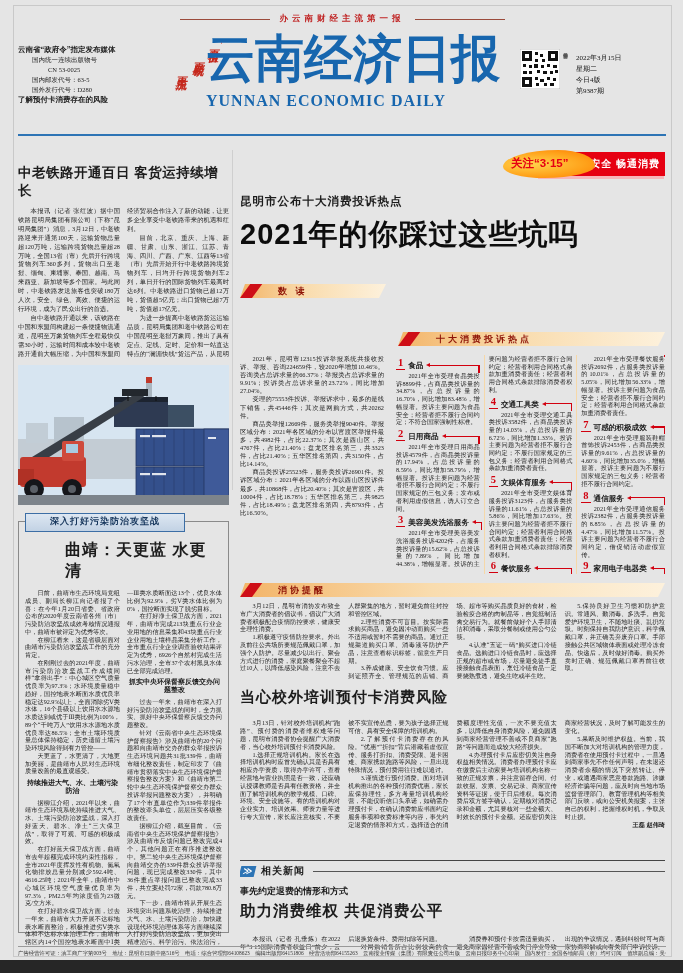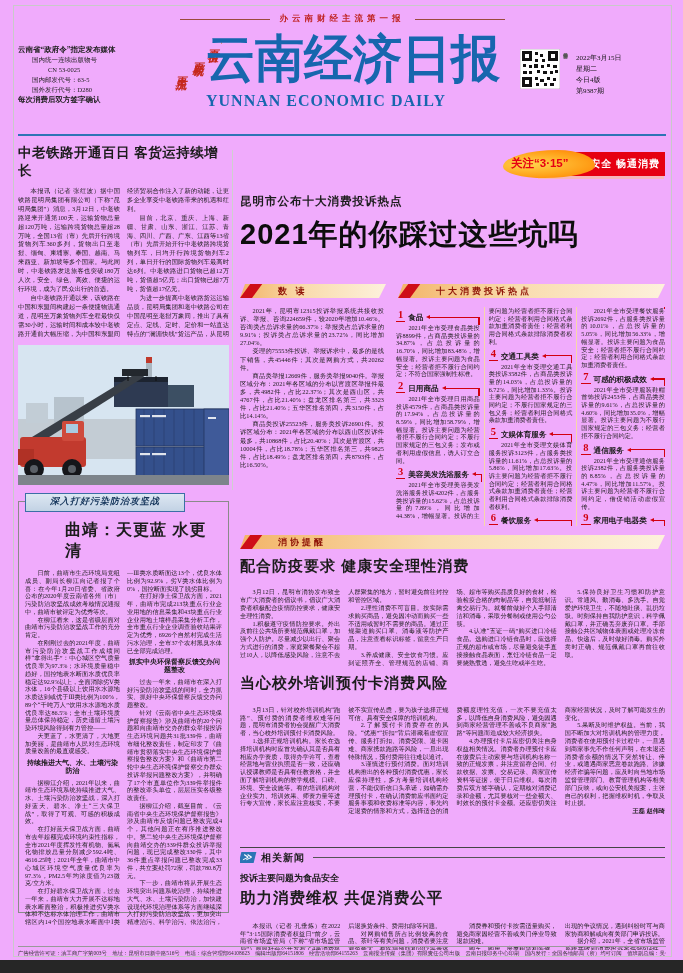--- a/index.html
+++ b/index.html
@@ -1,16 +1,16 @@
 <!DOCTYPE html>
 <html><head>
 <meta charset="utf-8">
 <style>
   html,body{margin:0;padding:0;background:#ffffff;}
-  .page{position:relative;width:683px;height:973px;background:#f0abfc;overflow:hidden;
+  .page{position:relative;width:683px;height:973px;background:#e5e5e5;overflow:hidden;
         font-family:"Liberation Serif","DejaVu Serif",serif;color:#1c1c1c;}
   .sheet-edge{position:absolute;left:13px;top:5px;right:11px;bottom:16px;border:1px solid #c9c9c9;}
   .bottom-bar{position:absolute;left:0;right:0;bottom:0;height:13px;background:#262626;}
 
   
   .header{position:absolute;left:18px;top:9px;width:648px;height:124px;}
   .tagline-row{display:flex;align-items:center;justify-content:center;gap:10px;margin-top:4px;}
   .tl-line{width:90px;height:1px;background:#9b4b3c;}
   .tagline{color:#c02424;font-size:8.5px;font-weight:bold;letter-spacing:4px;}
   .mast-left{position:absolute;left:0;top:36px;width:150px;font-size:6.5px;line-height:10px;color:#222;}
@@ -26,33 +26,33 @@
   .mast-title .cn{font-size:49px;font-weight:bold;color:#1766ae;letter-spacing:0px;line-height:56px;
                   font-family:"Liberation Serif","DejaVu Serif",serif;transform:scaleY(1.04);}
   .mast-title .en{margin-top:5px;font-size:16px;font-weight:bold;color:#1766ae;letter-spacing:1px;}
   .qr-wrap{position:absolute;left:502px;top:40px;display:flex;gap:2px;}
   .qr-cap{writing-mode:vertical-rl;font-size:4.5px;color:#555;line-height:6px;}
   .date-block{position:absolute;left:558px;top:44px;width:92px;font-size:7px;line-height:11px;color:#111;}
   .blue-rule{position:absolute;left:18px;top:134px;width:648px;height:2px;background:#2d74b5;}
 
   
   .vdivider{position:absolute;left:232px;top:150px;width:1px;height:340px;background:#cfcfcf;}
-  .left-col{position:absolute;left:18px;top:140px;width:211px;height:796px;overflow:hidden;}
+  .left-col{position:absolute;left:18px;top:160px;width:211px;height:796px;overflow:hidden;}
   .right-col{position:absolute;left:240px;top:150px;width:425px;height:800px;overflow:hidden;}
 
   
   .a1-head{font-size:13.5px;font-weight:bold;letter-spacing:0.5px;margin:4px 0 0;
            font-family:"Liberation Sans","DejaVu Sans",sans-serif;}
   .body-sm{font-size:6.3px;line-height:8.9px;text-align:justify;overflow:hidden;}
   .body-sm p{margin:0;text-indent:2em;}
   .a1-body{margin-top:7px;height:152px;column-count:2;column-gap:7px;}
   .photo{margin-top:6px;width:211px;height:140px;display:block;}
   .env-box{position:relative;margin-top:16px;border:1px solid #8a8a8a;padding:14px 6px 4px 6px;height:412px;box-sizing:border-box;}
   .campaign{position:absolute;left:6px;top:-9px;width:158px;height:17px;background:linear-gradient(180deg,#dde7f2,#c2d2e4);
-            border:1px solid #3c6ea5;color:#16365c;font-weight:bold;font-style:italic;font-size:9px;
+            border:1px solid #3c6ea5;color:#16365c;font-weight:bold;font-size:9px;
             line-height:15px;text-align:center;letter-spacing:1px;
             font-family:"Liberation Sans","DejaVu Sans",sans-serif;}
   .a2-head{font-size:16px;font-weight:bold;margin:4px 0 7px;letter-spacing:1px;
            font-family:"Liberation Sans","DejaVu Sans",sans-serif;padding-left:40px;}
   .a2-body{height:360px;column-count:2;column-gap:7px;font-size:6.2px;line-height:7.75px;}
   .a2-body .subhead{font-weight:bold;text-indent:0;text-align:center;font-size:7px;margin:4px 0;
                     font-family:"Liberation Sans","DejaVu Sans",sans-serif;}
 
   
   .intro-row{display:flex;}
@@ -74,21 +74,21 @@
 
   
   .ribbon{position:relative;height:14px;background:linear-gradient(90deg,#f3b468,#f9dcae 45%,#fdf1dc);
           clip-path:polygon(5px 0,100% 0,calc(100% - 7px) 100%,0 100%);}
   .ribbon::before{content:"";position:absolute;left:0;top:0;width:30px;height:14px;background:#ce0e17;
           clip-path:polygon(34% 0,74% 0,40% 100%,0 100%);}
   .ribbon .rl{position:absolute;left:38px;top:0;line-height:14px;font-size:9px;font-weight:bold;
           color:#8f1407;letter-spacing:3px;font-family:"Liberation Sans","DejaVu Sans",sans-serif;}
   .ribbon-row{display:flex;gap:12px;margin-top:29px;}
   .ribbon.r1{width:146px;}
-  .ribbon.r2{flex:1;}
+  .ribbon.r2{flex:1;margin-top:48px;}
 
   .content-row{display:flex;margin-top:9px;height:219px;}
   .shudu{width:144px;font-size:6.3px;line-height:8.1px;overflow:hidden;text-align:justify;}
   .shudu p{margin:0;text-indent:2em;}
   .hotspots{flex:1;margin-left:12px;column-count:3;column-gap:9px;column-rule:1px solid #f6d8a8;
             overflow:hidden;}
   .hs-head{display:flex;align-items:flex-end;margin:3px 0 2px;break-inside:avoid;}
   .hs-num{color:#d2000f;font-weight:bold;font-size:10.5px;line-height:10px;border-bottom:1.6px solid #d2000f;padding:0 2px 1px;}
   .hs-title{font-weight:bold;font-size:7.6px;margin-left:3px;line-height:9px;white-space:nowrap;
             font-family:Liberation Serif, serif;}
@@ -142,21 +142,21 @@
       <div class="tagline">办云南财经主流第一报</div>
       <div class="tl-line"></div>
     </div>
 
     <div class="mast-left">
       <div class="b">云南省“政府令”指定发布媒体</div>
       <div class="ind">国内统一连续出版物号</div>
       <div class="ind" style="padding-left:30px">CN 53-0025</div>
       <div class="ind">国内邮发代号：63-5</div>
       <div class="ind">国外发行代号：D280</div>
-      <div class="b">每次消费后双方签字确认</div>
+      <div class="b">了解预付卡消费存在的风险</div>
     </div>
 
     <div class="slogan">
       <span class="s1">更价值</span>
       <span class="s2">更新锐</span>
       <span class="s3">更主流</span>
     </div>
 
     <div class="mast-title">
       <div class="cn">云南经济日报</div>
@@ -427,21 +427,20 @@
 
         </div>
 
       </div>
     </div>
 
     <div class="ribbon reminder-ribbon">
       <span class="rl">消协提醒</span>
     </div>
 
-    <h2 class="rem-head">配合防疫要求 健康安全理性消费</h2>
     <div class="rem-body bodyA">
         <p class="para">3月12日，昆明市消协发布致全市广大消费者的倡议书，倡议广大消费者积极配合疫情防控要求，健康安全理性消费。</p>
         <p class="para">1.积极遵守疫情防控要求。外出及前往公共场所要规范佩戴口罩，加强个人防护。尽量减少以出行、聚会方式进行的消费，家庭聚餐聚会不超过10人，以降低感染风险，注意不去人群聚集的地方，暂时避免前往封控和管控区域。</p>
         <p class="para">2.理性消费不可盲目。按实际需求购买商品，避免因冲动而购买一些不适用或暂时不需要的商品。通过正规渠道购买口罩、消毒液等防护产品，注意查看标识标签，留意生产日期。</p>
         <p class="para">3.养成健康、安全饮食习惯。应到证照齐全、管理规范的店铺、商场、超市等购买品质良好的食材，检验检疫合格的肉制品等，自觉抵制活禽交易行为。就餐前做好个人手部清洁和消毒，采取分餐制或使用公勺公筷。</p>
         <p class="para">4.认准“五证一码”购买进口冷链食品。选购进口冷链食品时，应选择正规的超市或市场，尽量避免徒手直接接触食品表面，烹饪冷链食品一定要烧熟煮透，避免生吃或半生吃。</p>
         <p class="para">5.保持良好卫生习惯和防护意识。常通风、勤消毒、多洗手。自觉爱护环境卫生，不随地吐痰、乱扔垃圾。时刻保持自我防护意识，科学佩戴口罩，并正确丢弃废弃口罩。手部接触公共区域物体表面或处理冷冻食品、快递后，及时做好消毒。购买外卖时正确、规范佩戴口罩再前往收取。</p>
       </div>
 
     <h2 class="rem-head">当心校外培训预付卡消费风险</h2>
@@ -453,21 +452,21 @@
         <p class="para">4.办理预付卡后应密切关注自身权益相关情况。消费者办理预付卡应在缴费后主动索要与培训机构名称一致的正规发票，并注意留存合同、付款收据、发票、交易记录、商家宣传资料等证据，便于日后维权。每次消费后双方签字确认，定期核对消费记录和金额，尤其要核对一些金额大、时效长的预付卡金额。还应密切关注商家经营状况，及时了解可能发生的变化。</p>
         <p class="para">5.果断及时维护权益。当前，我国不断加大对培训机构的管理力度，消费者在使用预付卡过程中，一旦遇到商家事先不作任何声明，在未退还消费者余额的情况下突然转让、停业，或遭遇商家恶意卷款跑路、涉嫌经济诈骗等问题，应及时向当地市场监督管理部门、教育管理机构等相关部门反映，或向公安机关报案，主张自己的权利，把握维权时机，争取及时止损。</p>
         <p class="byline">王磊 赵伟琦</p>
       </div>
 
     <div class="related-banner">
       <div class="rel-icon">≫</div>
       <div class="rel-label">相关新闻</div>
       <div class="rel-line"></div>
     </div>
-    <div class="rel-kicker">投诉主要问题为食品安全</div>
+    <div class="rel-kicker">事先约定退费的情形和方式</div>
     <h2 class="rel-head">助力消费维权 共促消费公平</h2>
     <div class="rel-body">
         <p class="para">本报讯（记者 孔垂炼）在2022年“3·15国际消费者权益日”前夕，云南省市场监管局（下称“省市场监管局”）面向社会公开发布了4条消费提示，助力消费维权，共促消费公平。</p>
         <p class="para">非现场购玉石，建议广大消费者理性消费，充分了解存在的风险、售后退换货条件、费用扣除等问题。</p>
         <p class="para">对网购销售所占比例较高的食品、茶叶等有关问题，消费者要注意避免夸大、有疾病预防和治疗等表述的误导，按需购买，并在收货后注意查看标签标识是否齐全。</p>
         <p class="para">消费券和预付卡按需适量购买，避免商家因经营不善或关门停业导致退款困难。</p>
         <p class="para">购车、购房、房屋租赁和装修、培训服务等大宗消费，一定要签订合同，并在合同中明确服务内容及可能出现的争议情况，遇到纠纷时可与商家协商和解或向有关部门申诉投诉。</p>
         <p class="para">据介绍，2021年，全省市场监管系统共收到消费投诉案件96914件，截至目前，办结率为100%，为消费者挽回经济损失1.98亿元；共收到消费举报案件34179件，截至目前，办结率为99.49%。2022年以来，省市场监管局通过开展畅通投诉举报渠道、高效处置群众诉求、有力支撑行政执法等活动，进一步筑牢筑强市场监管执法前沿岗哨，以促进实现更有保障、更深层次、更大范围、更可持续的消费公平。</p>
       </div>
   </div>

